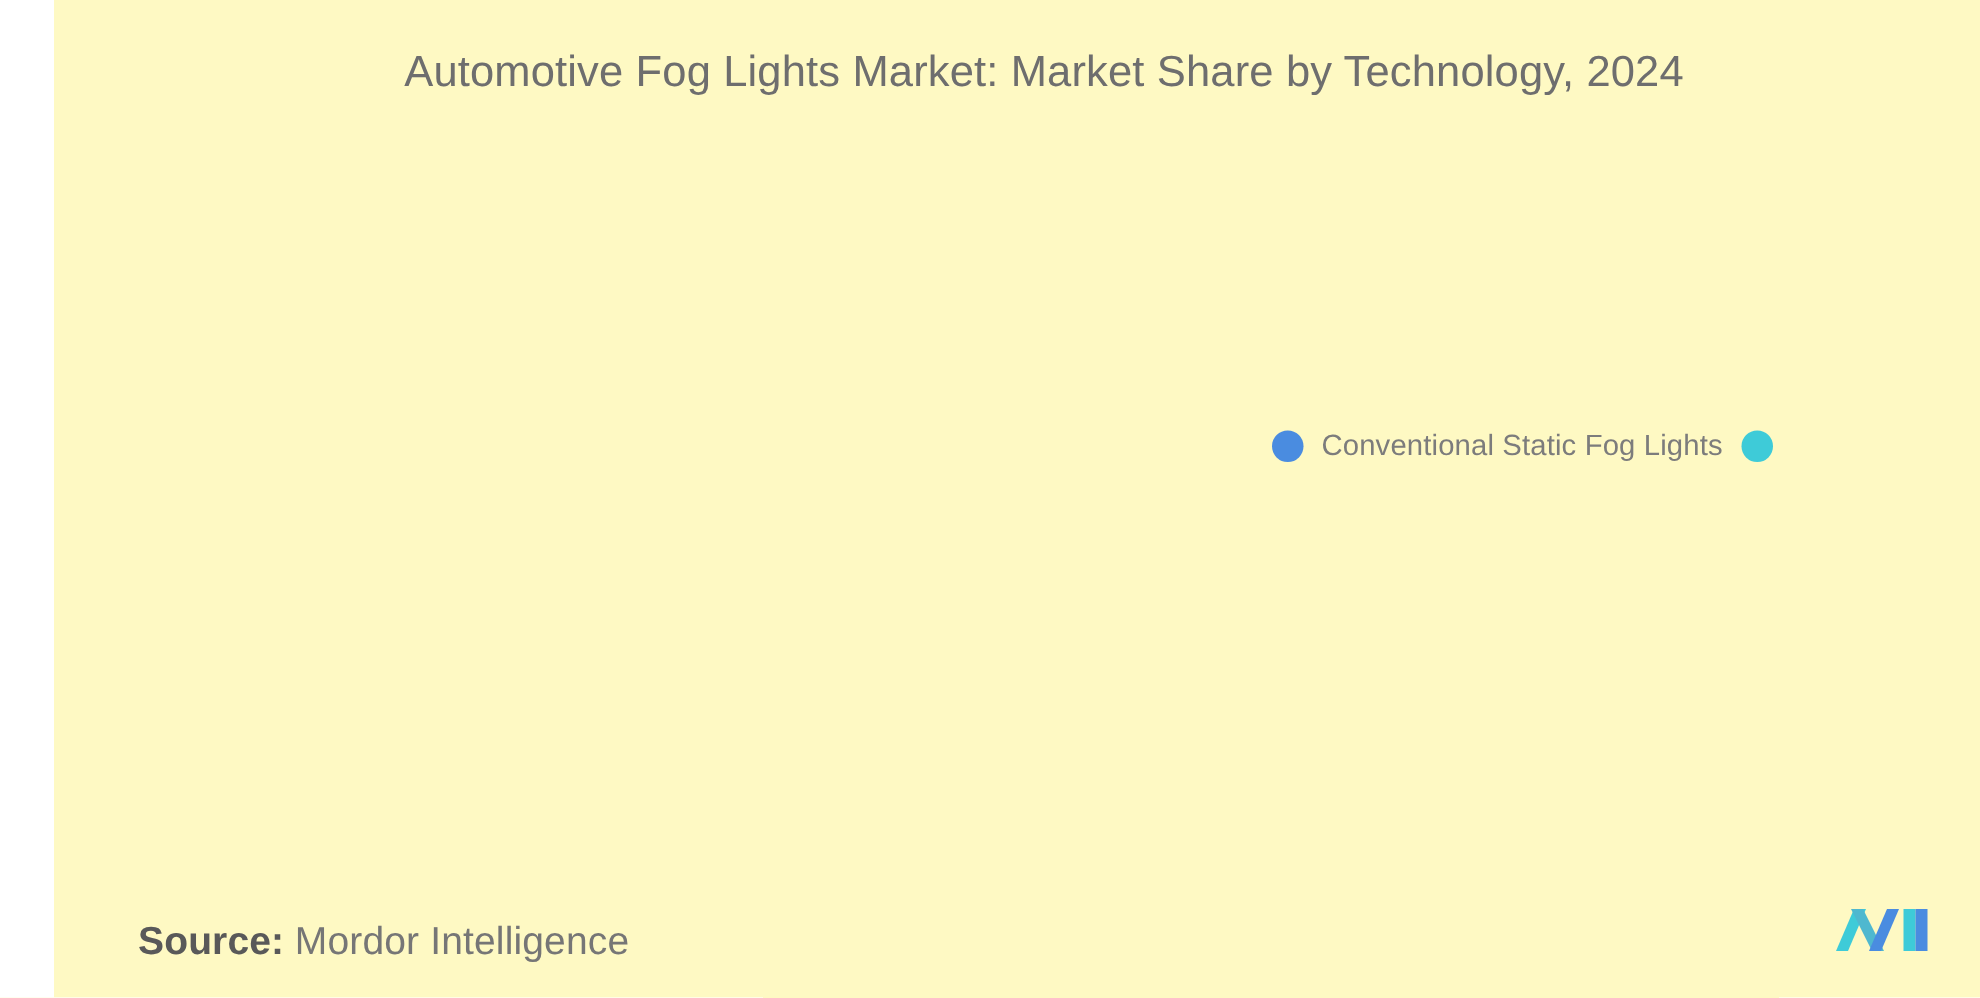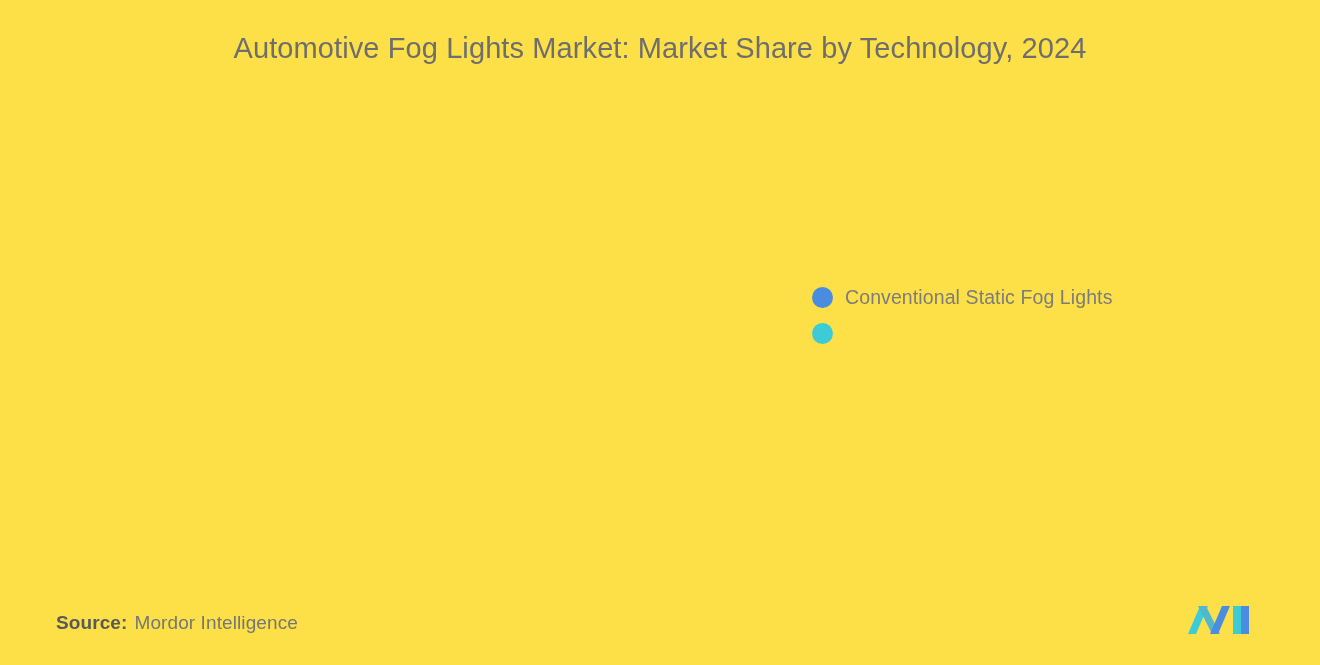--- a/index.html
+++ b/index.html
@@ -11,21 +11,22 @@
     width: 1320px;
     height: 665px;
     font-family: "Liberation Sans", sans-serif;
     overflow: hidden;
     position: relative;
   }
 
   .canvas {
     position: absolute;
     inset: 0;
-    background: #fde047;
+    background: #fef9c3;
+    margin-left: 36px;
   }
 
   
   .chart-title {
     position: absolute;
     top: 28px;
     left: 0;
     width: 1320px;
     text-align: center;
     font-size: 29px;
@@ -66,21 +67,21 @@
     left: 88px;
     top: 427px;
   }
 
   
   .legend {
     position: absolute;
     left: 812px;
     top: 285px;
     display: flex;
-    flex-direction: column;
+    flex-direction: row;
     gap: 12px;
   }
   .legend-item {
     display: flex;
     align-items: center;
     gap: 12px;
     height: 24px;
   }
   .legend-swatch {
     width: 21px;
@@ -94,21 +95,21 @@
     color: #7c7c7c;
     white-space: nowrap;
     letter-spacing: 0.1px;
   }
 
   
   .source-line {
     position: absolute;
     left: 56px;
     top: 612px;
-    font-size: 19px;
+    font-size: 26px;
     color: #6e6e6e;
     white-space: nowrap;
     letter-spacing: 0.1px;
   }
   .source-label {
     font-weight: 700;
     color: #595959;
   }
   .source-value {
     font-weight: 400;

